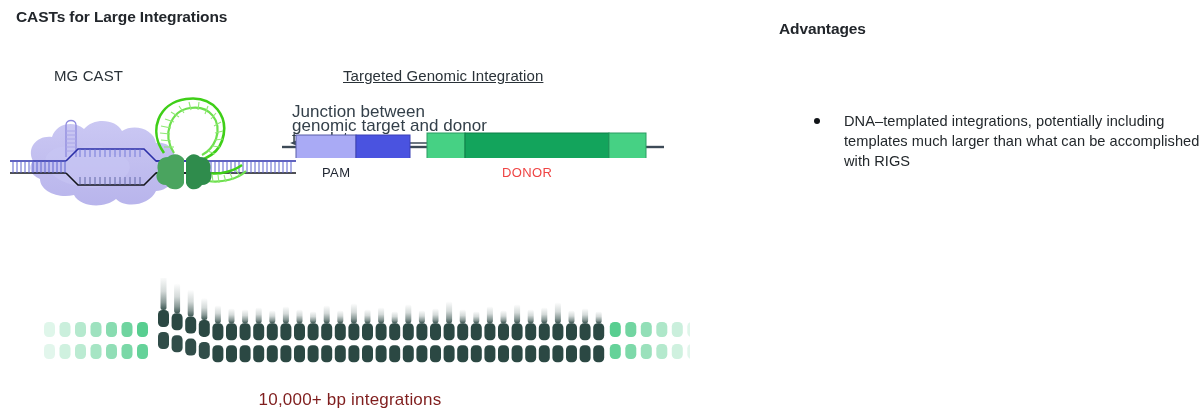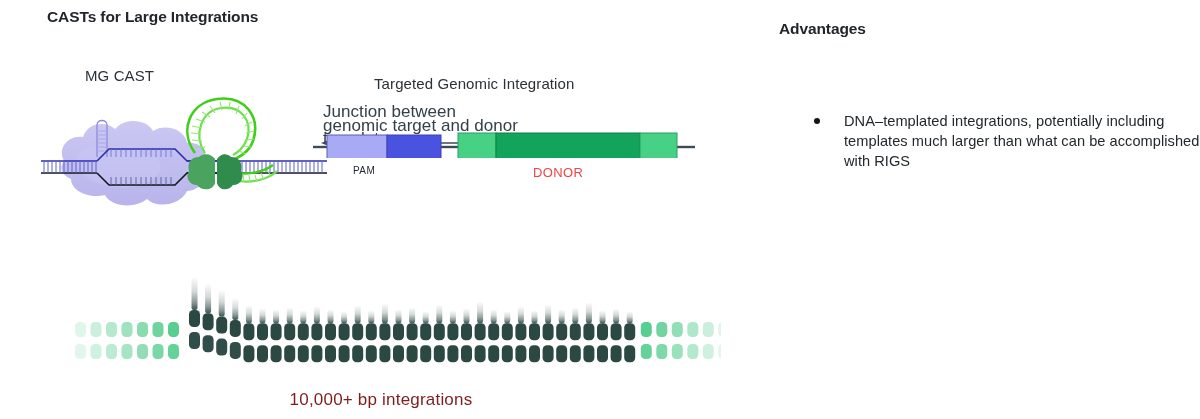--- a/index.html
+++ b/index.html
@@ -24,33 +24,33 @@
     letter-spacing: -0.1px;
     color: #22262b;
     white-space: nowrap;
   }
   #left-title  { left: 16px;  top: 8px; }
 
   
   #left-panel {
     position: absolute;
     left: 0; top: 0;
-    width: 760px; height: 419px; margin-left: 31px;
+    width: 760px; height: 419px;
   }
 
   .sub-label {
     position: absolute;
     font-size: 15px;
     font-weight: normal;
     color: #2a3238;
     white-space: nowrap;
     letter-spacing: .1px;
   }
   #mg-cast-label { left: 54px;  top: 67px; }
-  #tgi-label     { left: 343px; top: 75px; }
+  #tgi-label     { left: 343px; top: 67px; text-decoration: underline; }
 
   
   #cast-schematic {
     position: absolute;
     left: 8px; top: 95px;
     width: 290px; height: 125px;
   }
   #integration-schematic {
     position: absolute;
     left: 282px; top: 98px;
@@ -322,21 +322,21 @@
       <rect x="74" y="37" width="54" height="24" fill="#4a53e0" stroke="#3b41b6" stroke-width="1"></rect>
 
       <rect x="145" y="35" width="38" height="28" fill="#46d184" stroke="#2a9c62" stroke-width="1"></rect>
 
       <rect x="183" y="35" width="144" height="28" fill="#13a45c" stroke="#0d7e46" stroke-width="1"></rect>
 
       <rect x="327" y="35" width="37" height="28" fill="#46d184" stroke="#2a9c62" stroke-width="1"></rect>
     </svg>
   </div>
 
-  <div style="position:absolute;left:322px;top:165px;font-size:10px;color:#1e2430;letter-spacing:.4px;">PAM</div>
+  <div style="position:absolute;left:322px;top:165px;font-size:13px;color:#1e2430;letter-spacing:.4px;">PAM</div>
   <div style="position:absolute;left:502px;top:165px;font-size:13px;color:#ef4444;letter-spacing:.4px;">DONOR</div>
 
   <div id="gel-wrap">
     <svg id="gel-svg" viewBox="0 0 660 100" width="660" height="100">
         <defs>
           <linearGradient id="smear" x1="0" y1="0" x2="0" y2="1">
             <stop offset="0%" stop-color="#1b3a35" stop-opacity="0"></stop>
             <stop offset="45%" stop-color="#1b3a35" stop-opacity="0.20"></stop>
             <stop offset="78%" stop-color="#1b3a35" stop-opacity="0.55"></stop>
             <stop offset="100%" stop-color="#1b3a35" stop-opacity="0.90"></stop>

